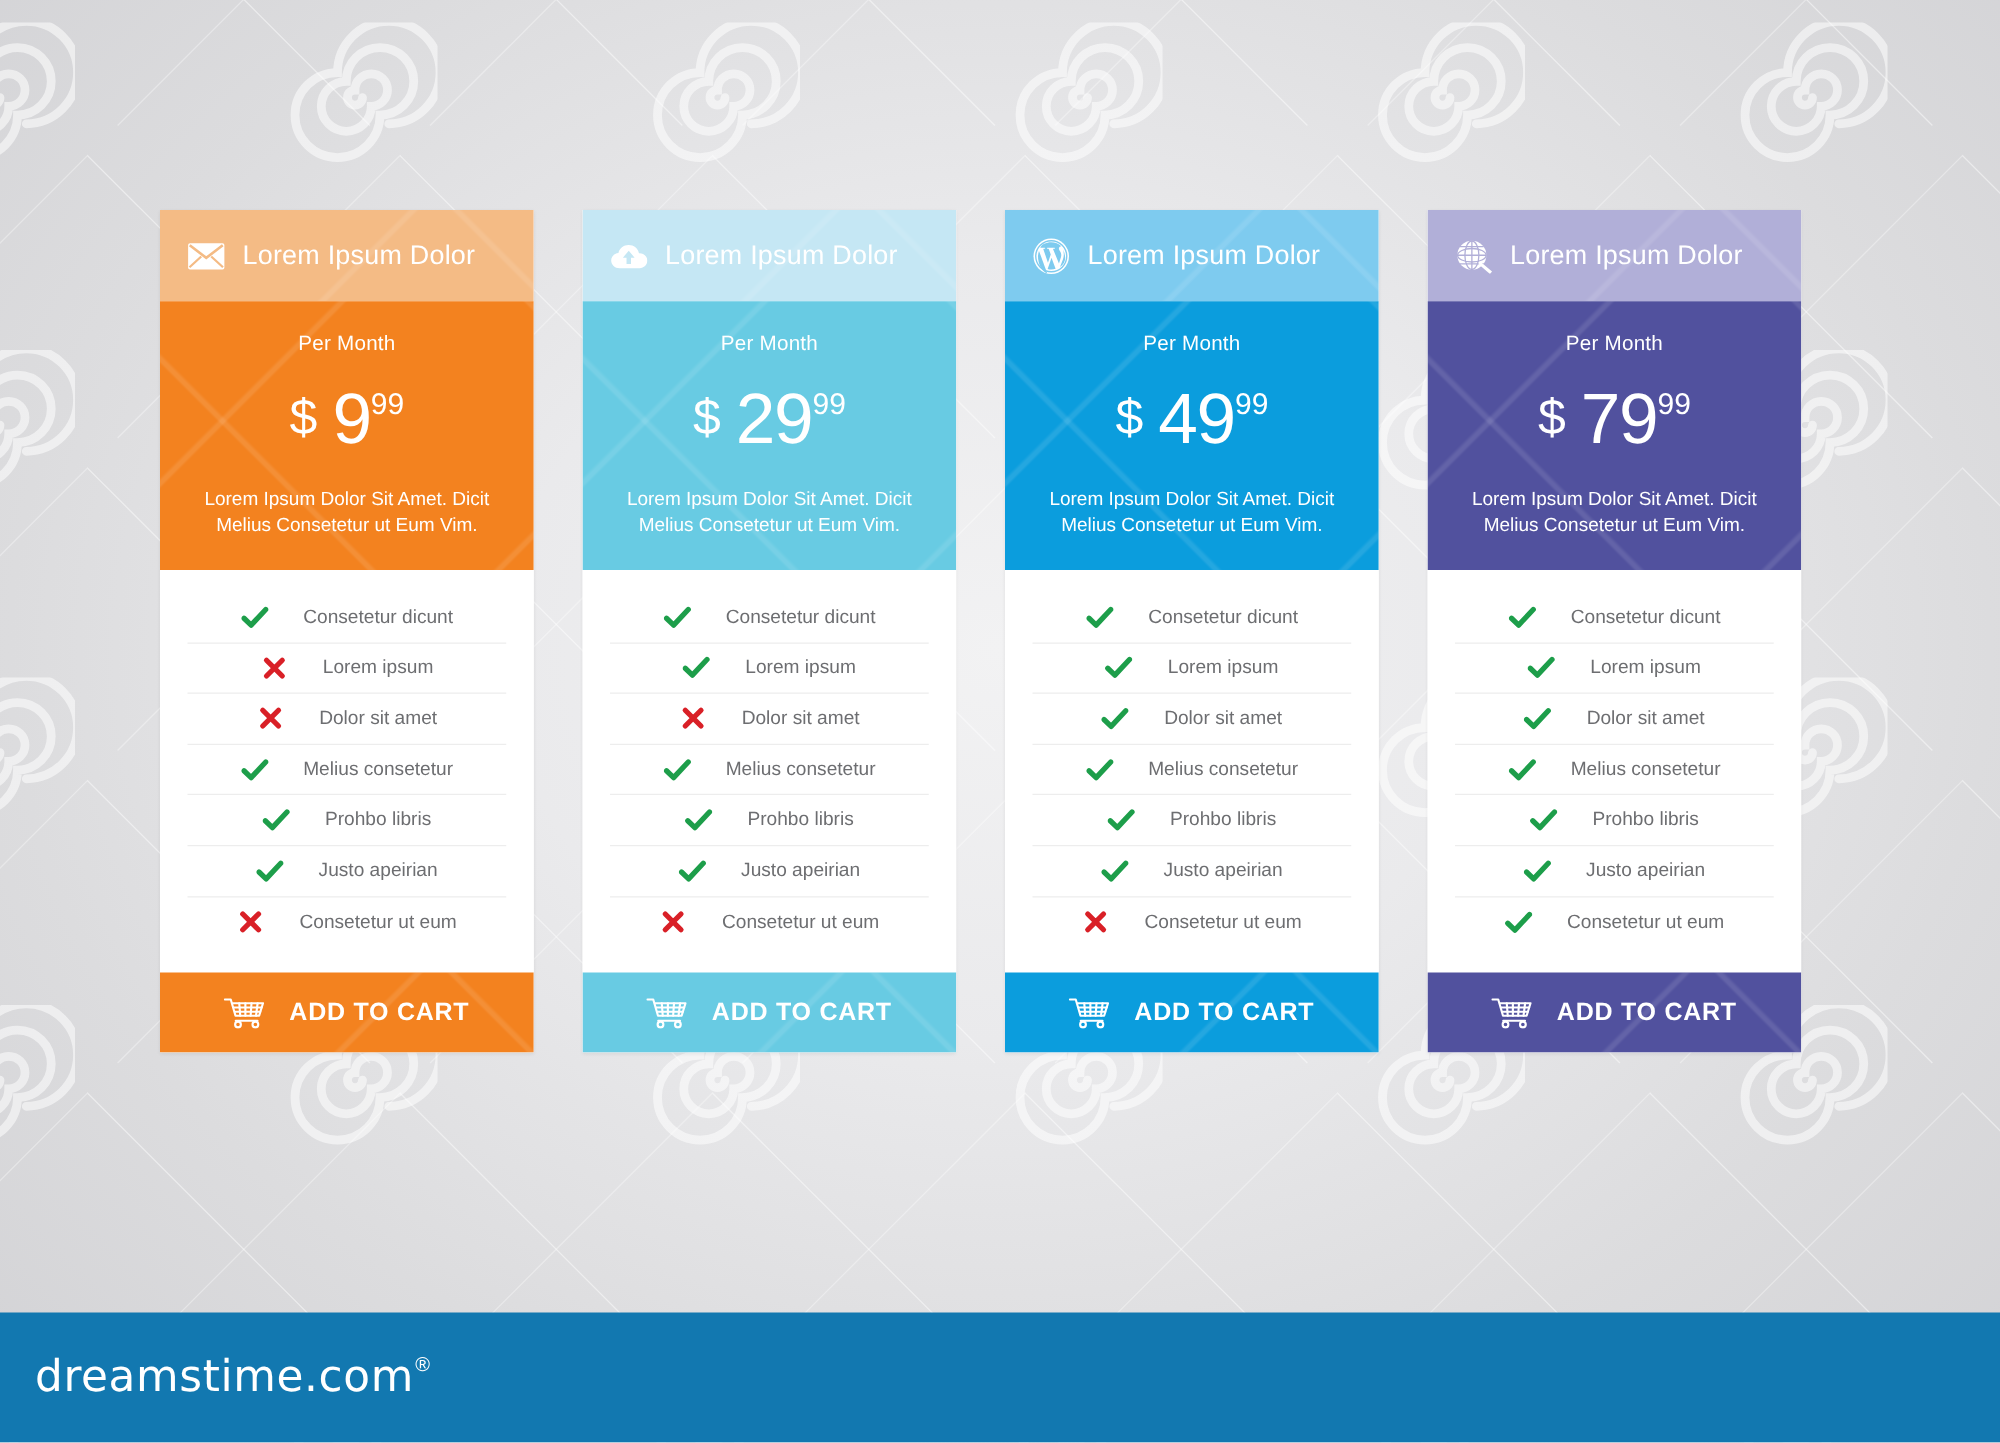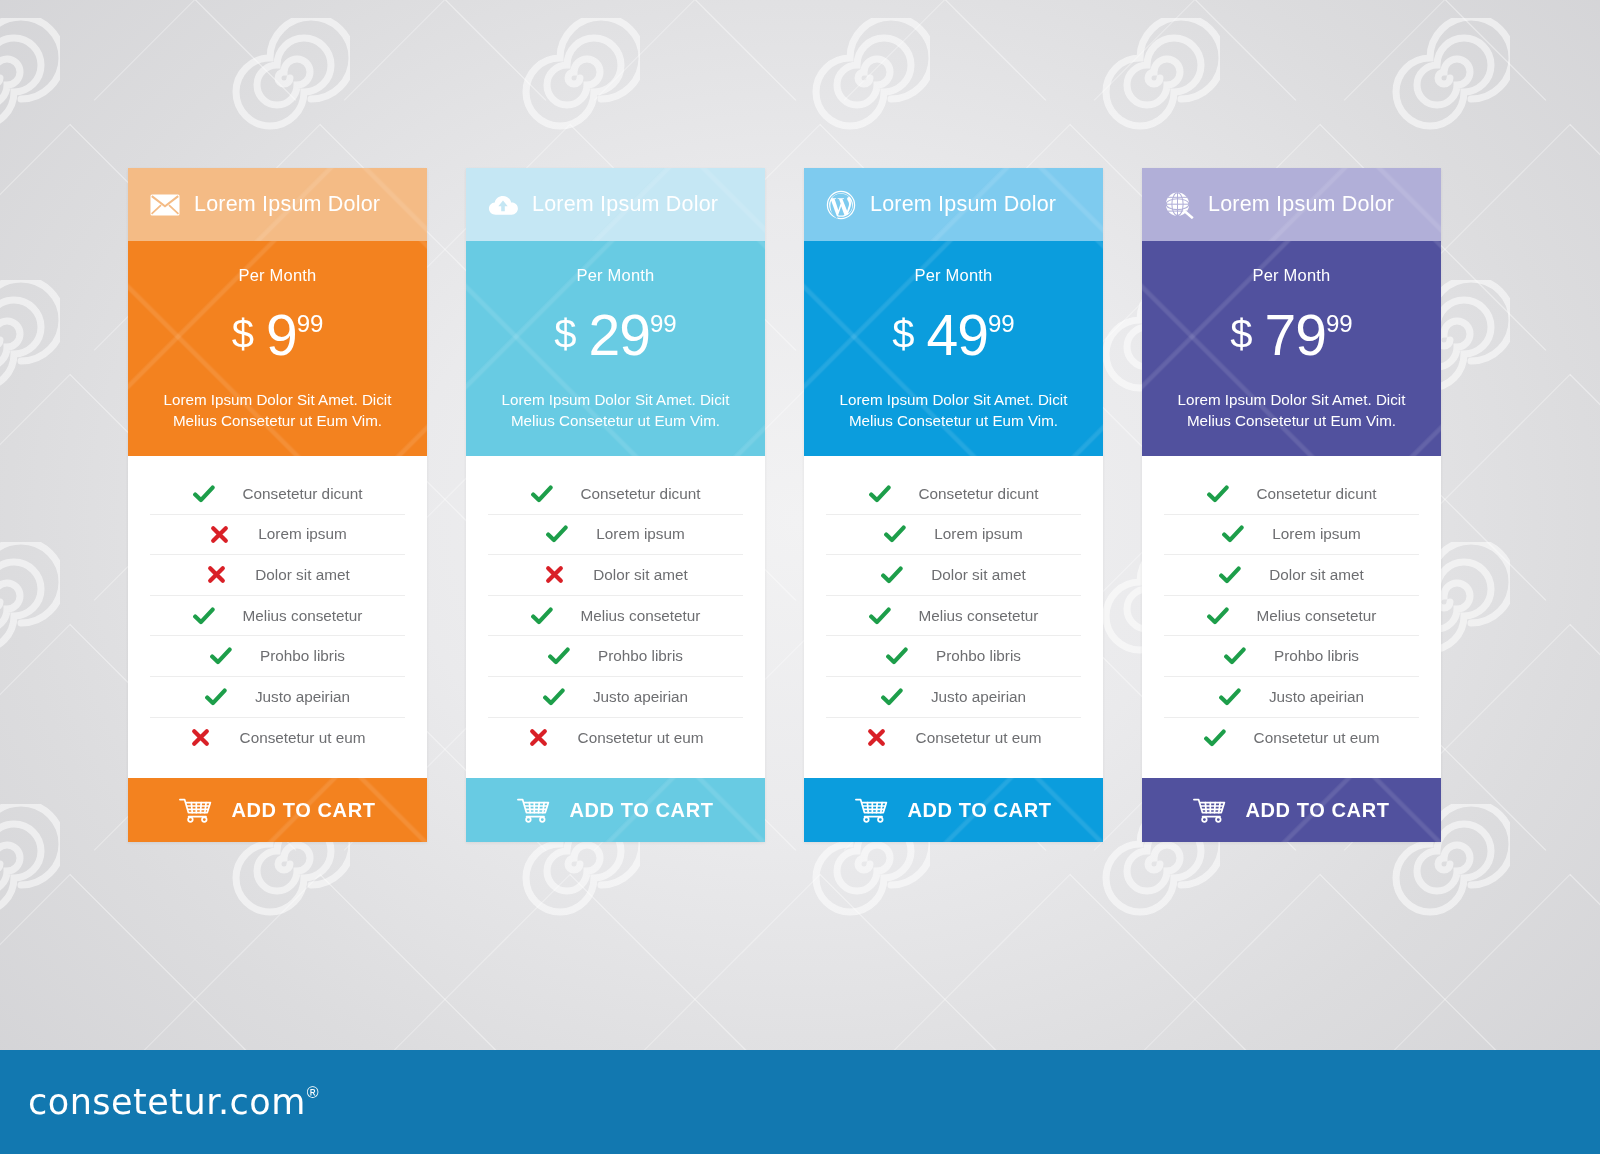--- a/index.html
+++ b/index.html
@@ -779,16 +779,16 @@
               </g>
             </svg></span>
           <span class="cart-label">ADD TO CART</span>
         </div>
       </div>
     </div>
 </div>
 
 <div id="footer-bar">
   <div id="footer-logo">
-    <span class="ds-logo-text">consetetur.com</span>
+    <span class="ds-logo-text">dreamstime.com</span>
     <span class="ds-reg">®</span>
   </div>
 </div>
 
 </body></html>

